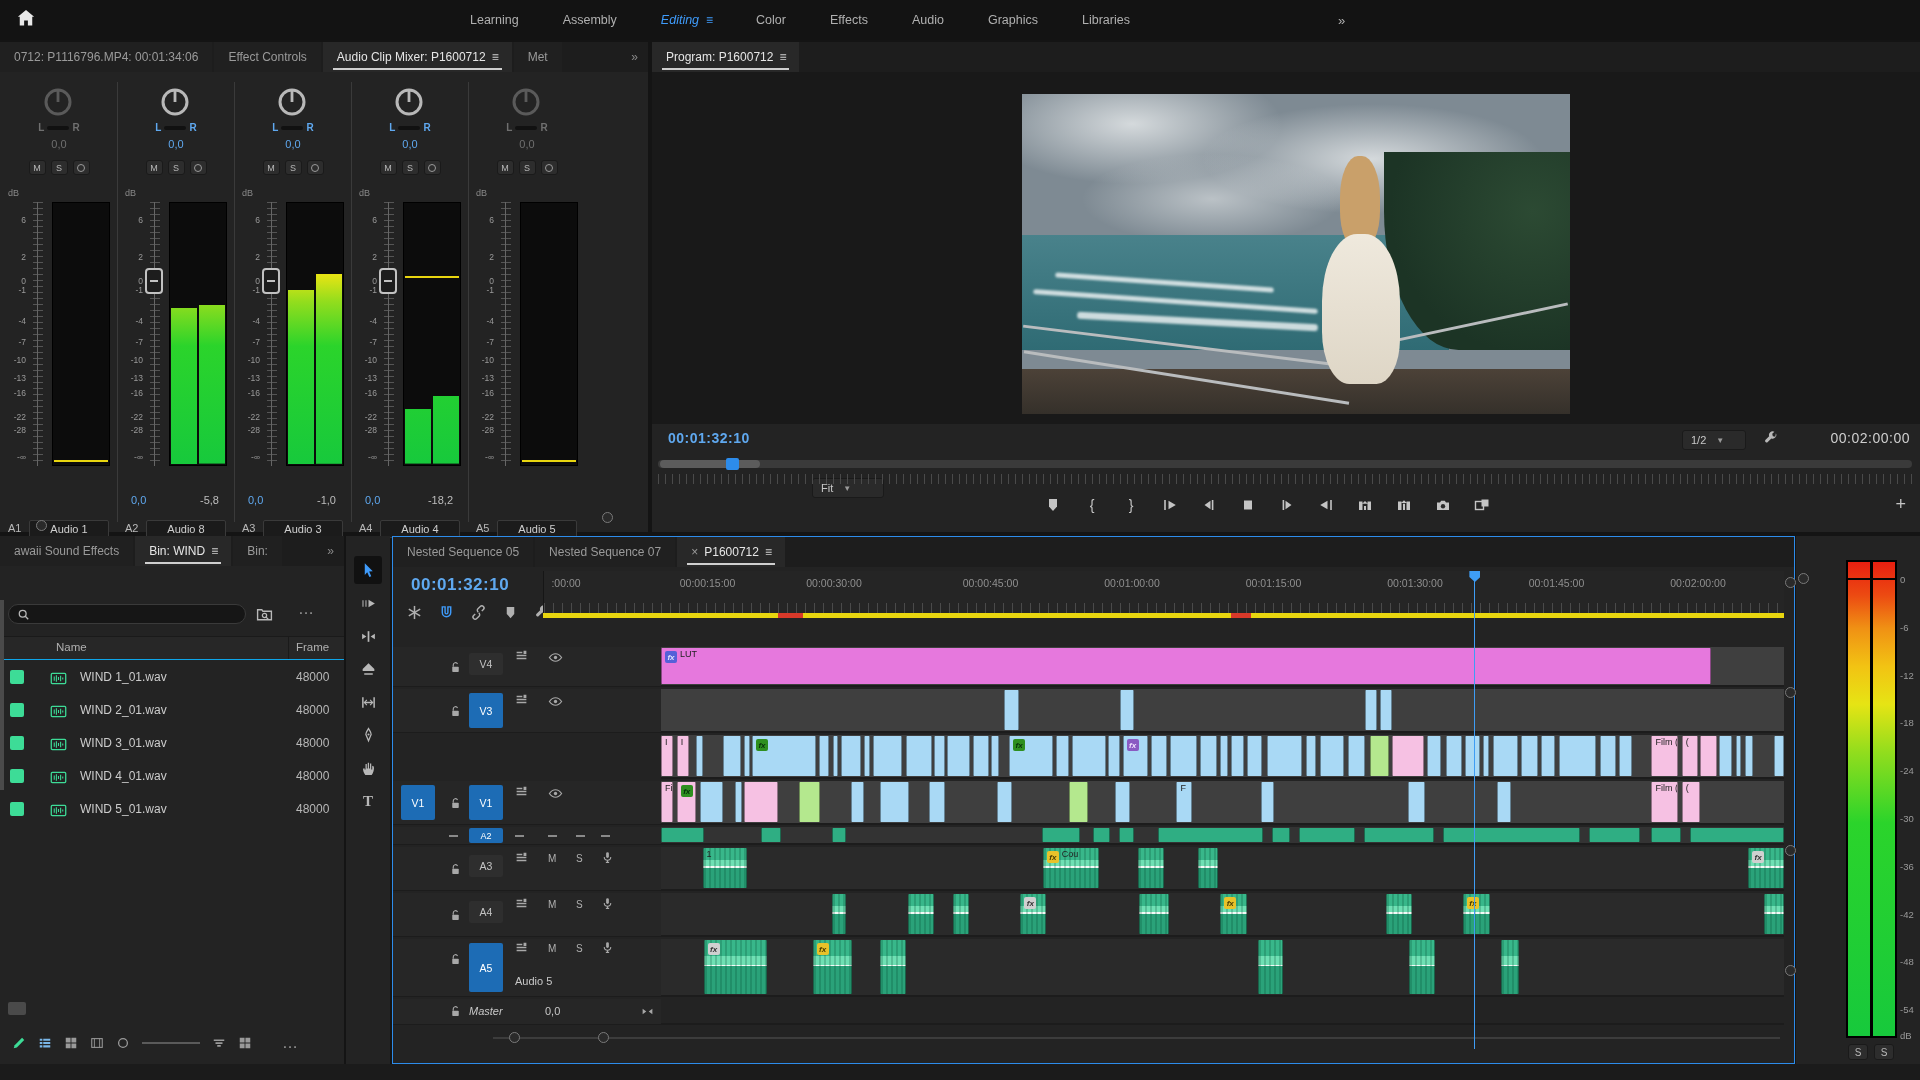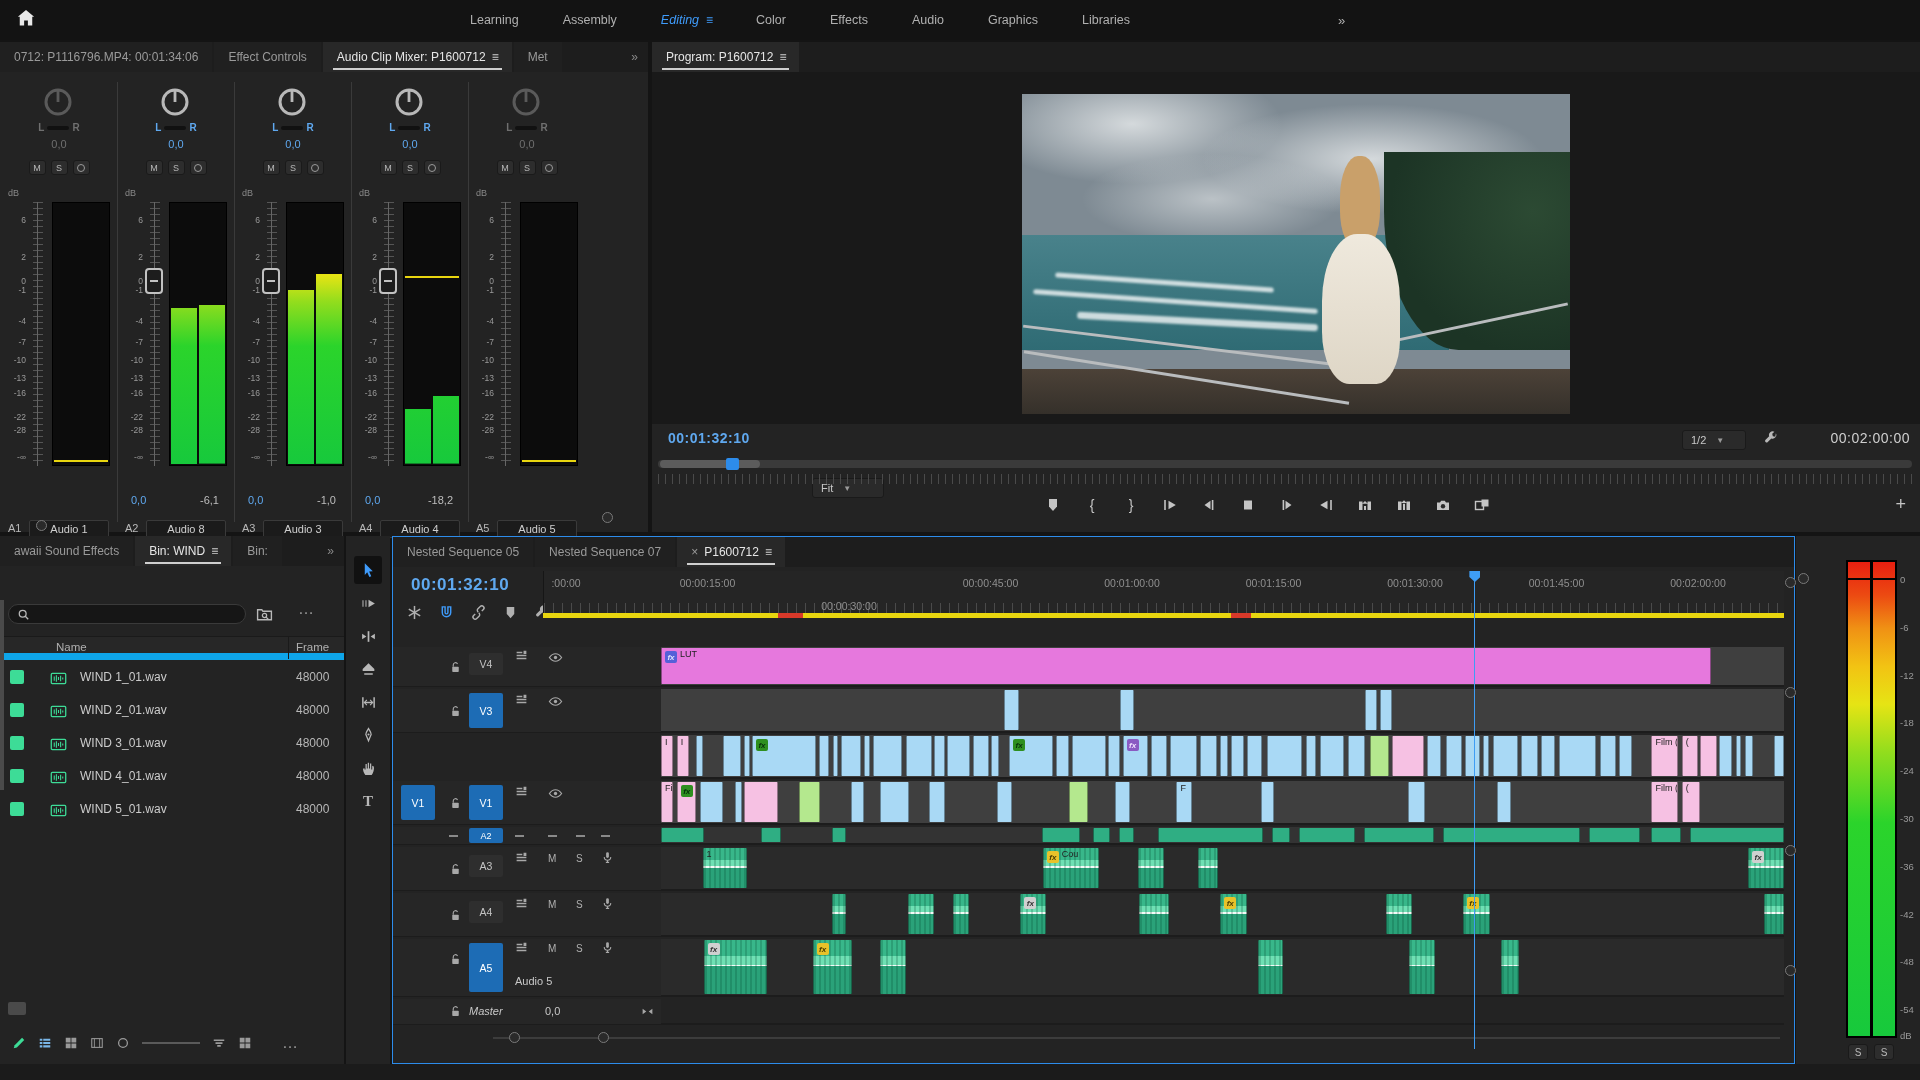--- a/index.html
+++ b/index.html
@@ -87,21 +87,21 @@
   #pg-plus { position:absolute; right:14px; top:452px; font-size:18px; color:#c4c4c4; }
 
   
   #project-panel { left:0; top:536px; width:344px; height:528px; }
   #pj-path-row { position:absolute; left:0; top:36px; height:26px; right:0; display:flex; align-items:center; gap:10px; padding-left:12px; }
   #pj-path { font-size:11.5px; color:#c4c4c4; white-space:nowrap; }
   #pj-search { position:absolute; left:8px; top:68px; width:238px; height:20px; background:#161616;
     border:1px solid #3a3a3a; border-radius:10px; display:flex; align-items:center; padding:0 8px; gap:6px; }
   #pj-search input { background:transparent; border:0; outline:none; color:#ccc; font-size:11px; width:100%; }
   #pj-hdr { position:absolute; left:0; right:0; top:100px; height:24px; background:#272727; border-top:1px solid #1a1a1a;
-    border-bottom:7px solid #0ea5e9; font-size:11.5px; color:#b0b0b0; }
+    border-bottom:1px solid #0ea5e9; font-size:11.5px; color:#b0b0b0; }
   #pj-rows { position:absolute; left:0; right:0; top:125px; }
   .pj-row { position:absolute; left:0; right:0; height:33px; }
   .pj-row .chip { position:absolute; left:10px; top:9px; width:14px; height:14px; background:#3ddc97; border-radius:2px; }
   .pj-row .wicon { position:absolute; left:50px; top:9px; color:#3ddc97; }
   .pj-row .fname { position:absolute; left:80px; top:9px; font-size:12px; color:#cccccc; }
   .pj-row .frate { position:absolute; left:296px; top:9px; font-size:12px; color:#b8b8b8; }
   #pj-toolbar { position:absolute; left:0; right:0; bottom:8px; height:26px; display:flex; align-items:center; gap:12px; padding:0 12px; color:#9a9a9a; }
 
   
   #tools-panel { left:346px; top:536px; width:44px; height:528px; background:#232323; }
@@ -323,21 +323,21 @@
             <div class="mchan" style="left: 1px;">
               <div class="fill" style="height: 60%;"></div>
             </div>
             <div class="mchan" style="left: 29px;">
               <div class="fill" style="height: 61%;"></div>
             </div>
           </div>
         </div>
         <div class="vrow">
           <span class="fv blue-t">0,0</span>
-          <span class="pv">-6,1</span>
+          <span class="pv">-5,8</span>
         </div>
         <div class="lblrow">
           <span class="tid">A2</span>
           <span class="tname">Audio 8</span>
         </div>
       </div>
       <div class="strip-sep" style="left: 117px;"></div>
       <div class="strip" style="left: 236px;">
         <div class="knob" style="color: rgb(184, 184, 184);">
           <svg viewBox="0 0 16 16" width="32" height="32" fill="currentColor">
@@ -828,21 +828,21 @@
       <span class="icon">
         <svg viewBox="0 0 16 16" width="15" height="15" fill="currentColor">
           <path d="M12.7 2.3a4 4 0 0 1-4.9 5.6L4 11.7A1.6 1.6 0 0 1 1.7 9.4l3.8-3.8a4 4 0 0 1 5.6-4.9L8.8 3l.6 2.6L12 6.2Z"></path>
         </svg>
       </span>
     </div>
   <div id="tl-ruler">
       <div class="ticks"></div>
       <span class="rt" style="left: 22px;">:00:00</span>
       <span class="rt" style="left: 163.5px;">00:00:15:00</span>
-      <span class="rt" style="left: 305px; margin-top: 23px;">00:00:30:00</span>
+      <span class="rt" style="left: 290px;">00:00:30:00</span>
       <span class="rt" style="left: 446.5px;">00:00:45:00</span>
       <span class="rt" style="left: 588px;">00:01:00:00</span>
       <span class="rt" style="left: 729.5px;">00:01:15:00</span>
       <span class="rt" style="left: 871px;">00:01:30:00</span>
       <span class="rt" style="left: 1012.5px;">00:01:45:00</span>
       <span class="rt" style="left: 1154px;">00:02:00:00</span>
     </div>
   <div id="tl-workbar">
     <div class="wb-red" style="left:235px; width:25px;"></div>
     <div class="wb-red" style="left:688px; width:20px;"></div>

